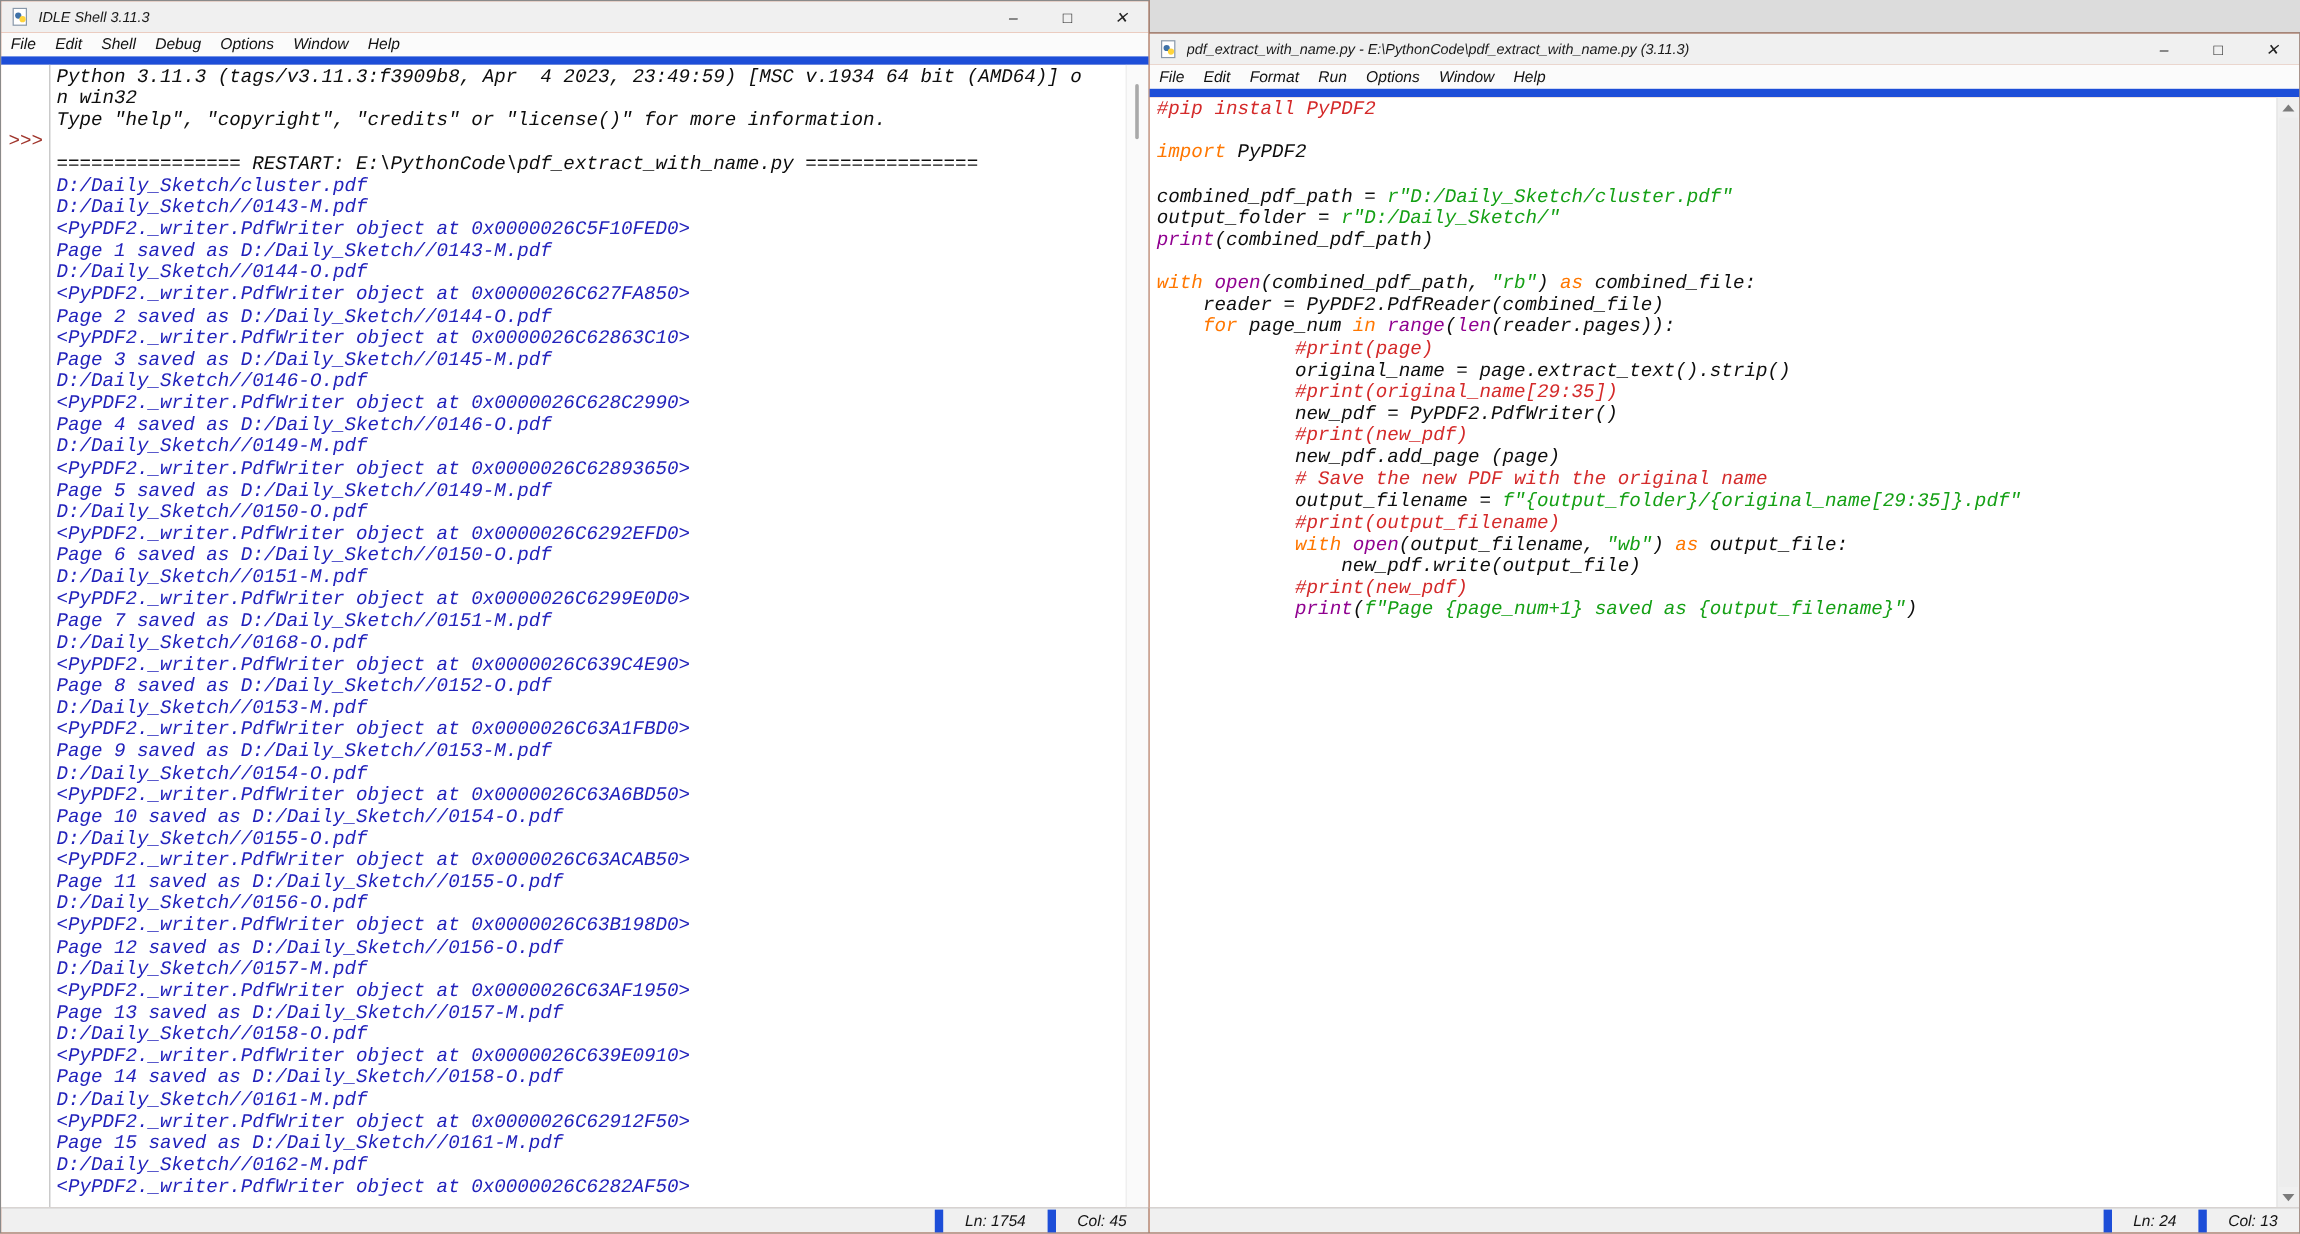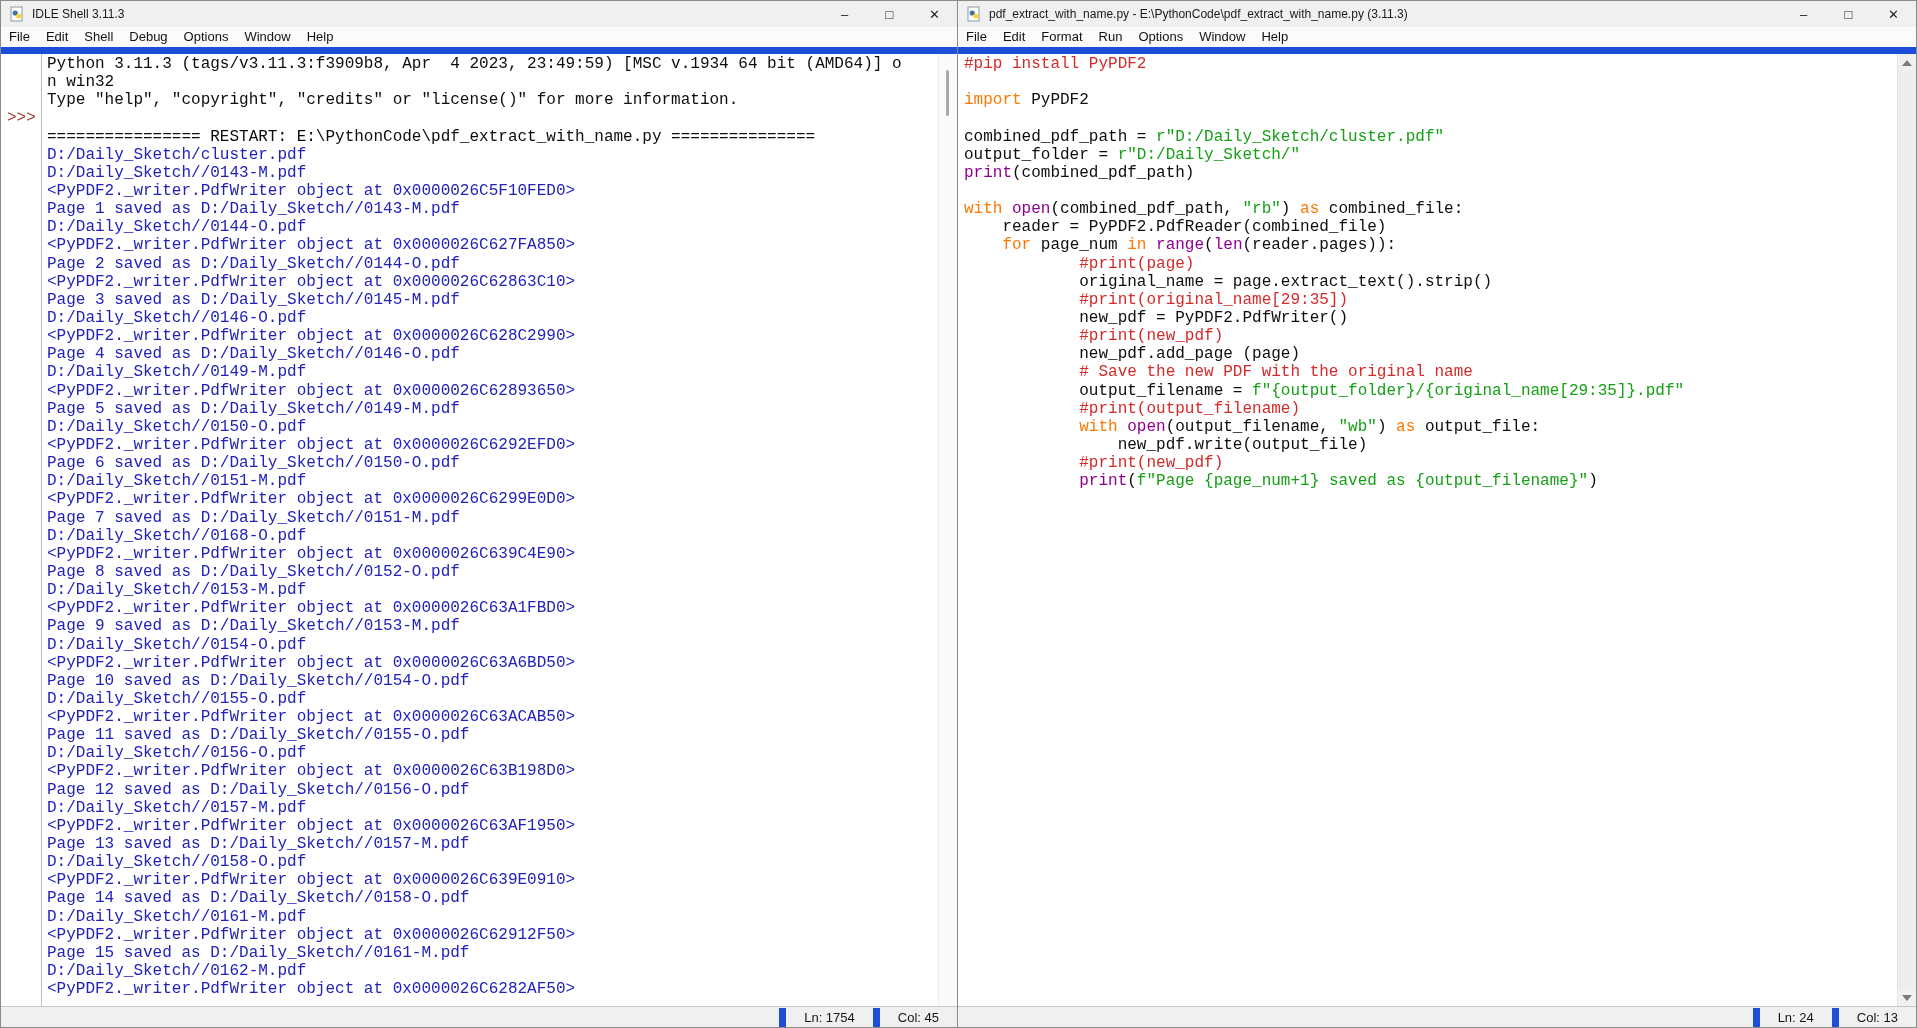--- a/index.html
+++ b/index.html
@@ -1,20 +1,20 @@
 <!DOCTYPE html>
 <html style="--stdout: #2222bb; --prompt: #a0352c; --keyword: #ff7700; --builtin: #900090; --string: #15a015; --comment: #d42a2a;"><head>
 <meta charset="utf-8">
 <style>
   html,body{margin:0;padding:0;background:#dcdcdc;}
   body{width:1917px;height:1028px;overflow:hidden;font-family:"Liberation Sans",sans-serif;}
   .desktop{display:flex;width:1917px;height:1028px;}
-  .window{box-sizing:border-box;border:1px solid #8a8a8a;display:flex;flex-direction:column;background:#c2410c;}
+  .window{box-sizing:border-box;border:1px solid #8a8a8a;display:flex;flex-direction:column;background:#c2410c;font-style:italic;}
   .window.left{width:958px;}
-  .window.right{width:959px;border-left:none;}
+  .window.right{width:959px;border-left:none;margin-top:27px;}
   
   .titlebar{height:26px;background:#f0f0f0;display:flex;align-items:center;padding-left:8px;gap:7px;flex:0 0 auto;}
   .apptitle{font-size:12px;color:#1a1a1a;white-space:nowrap;overflow:hidden;}
   .controls{margin-left:auto;display:flex;height:100%;flex:0 0 auto;}
   .ctrl{width:45px;height:100%;display:flex;align-items:center;justify-content:center;font-size:13px;color:#222;cursor:default;}
   .icon16{width:16px;height:16px;flex:0 0 auto;}
   
   .menubar{height:20px;background:#fbfbfb;border-bottom:7px solid #1d4ed8;display:flex;align-items:center;font-size:13px;color:#111;flex:0 0 auto;}
   .menu-item{padding:0 8px;line-height:20px;}
   

